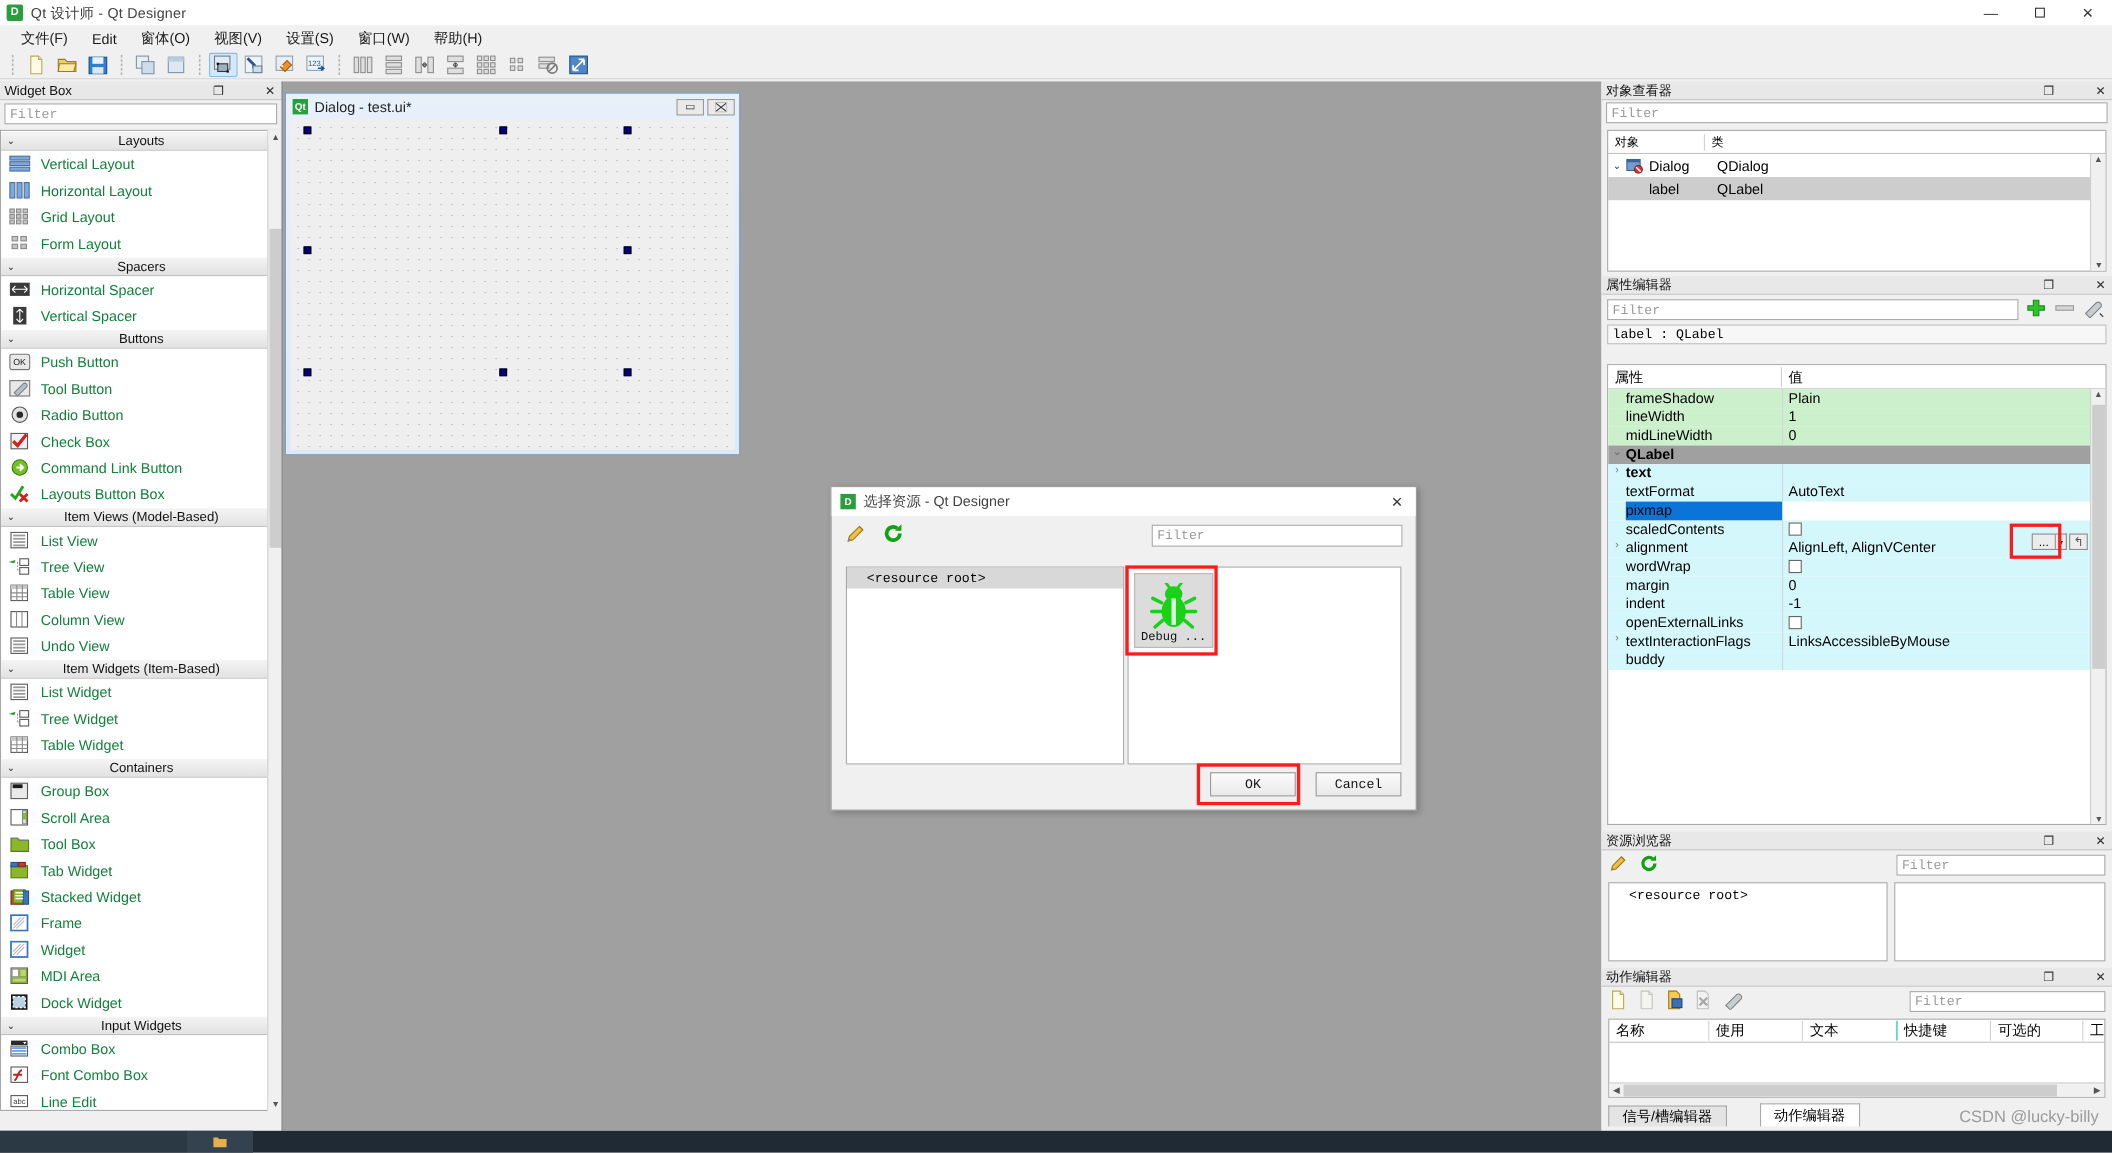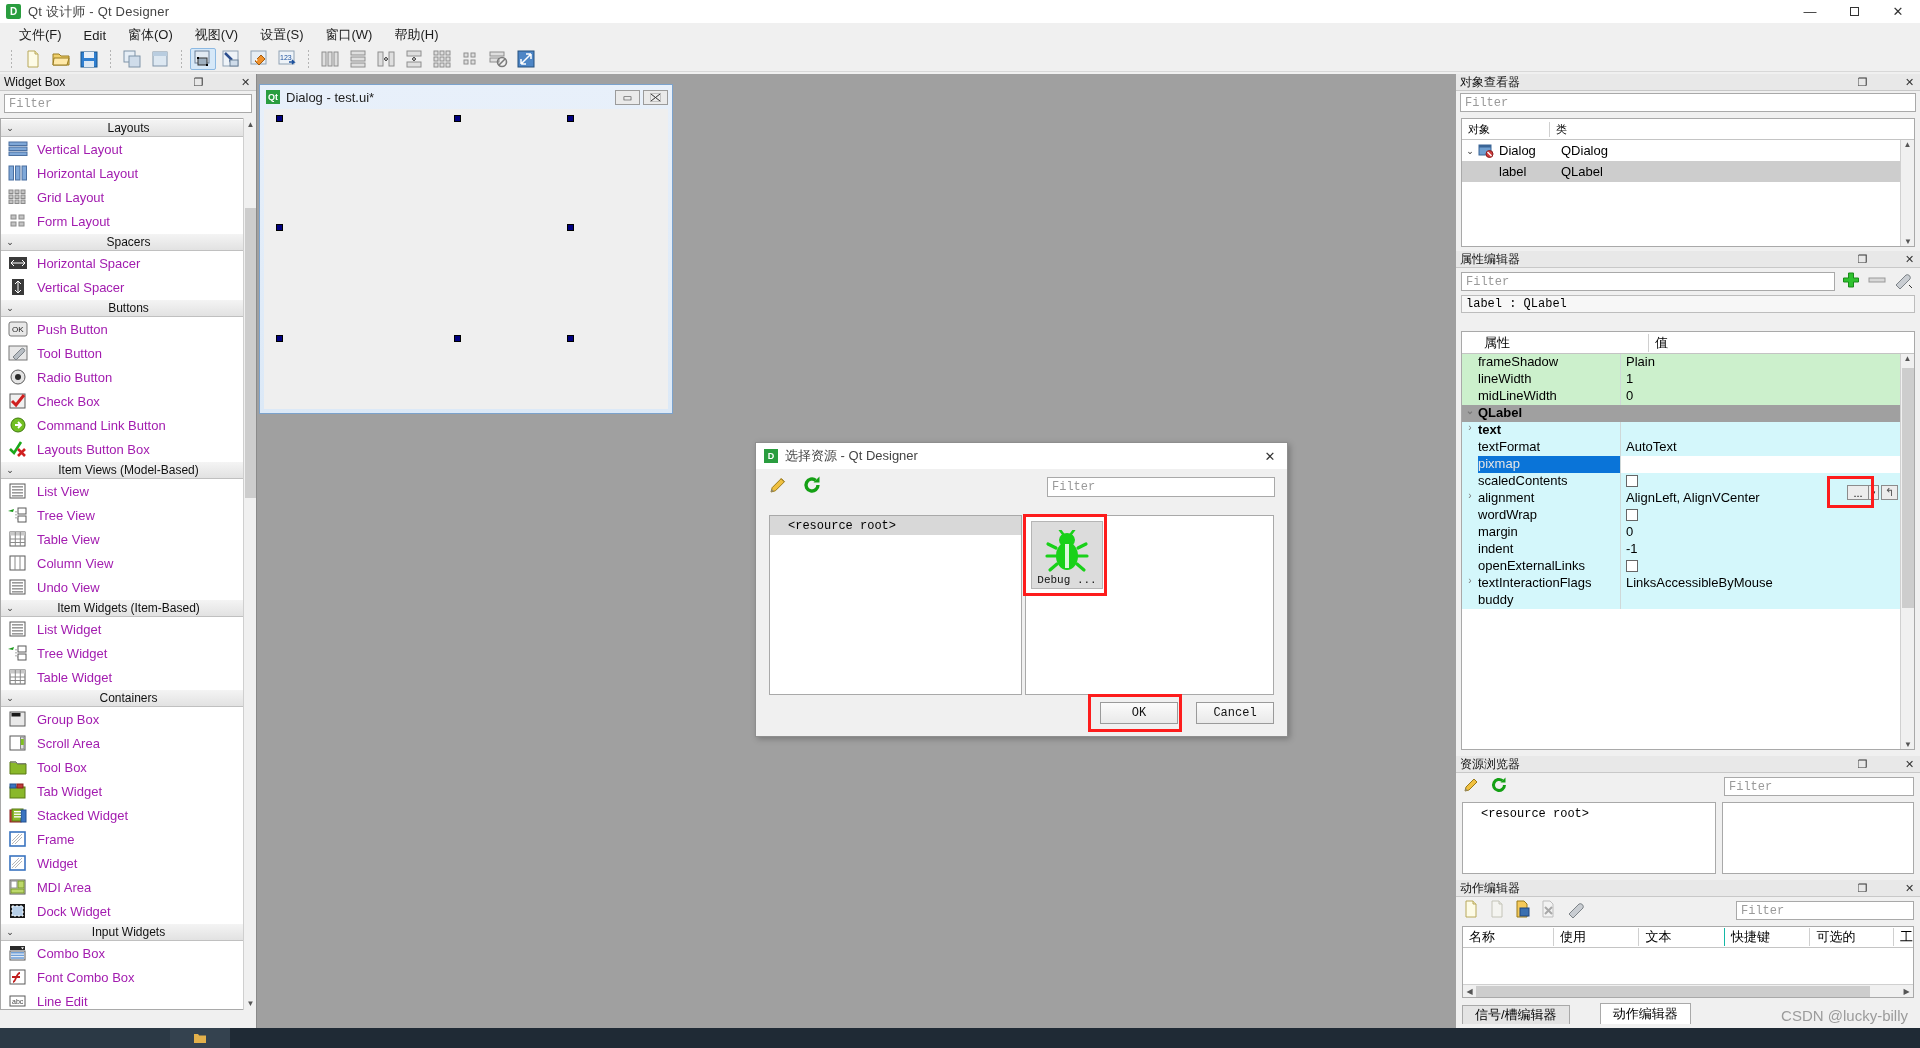--- a/index.html
+++ b/index.html
@@ -62,21 +62,21 @@
   .wlist { position:absolute; top: 44px; left: 0; width: 256px; bottom: 18px;
            background:#fff; border:1px solid #a9a9a9; border-right: none;
            overflow: hidden; }
   .wgroup { height: 18px; display:flex; align-items:center;
             background: linear-gradient(#f4f4f4,#e2e2e2);
             border-top:1px solid #fff; border-bottom:1px solid #c0c0c0;
             font-size: 12px; color:#111; position: relative; }
   .wgroup .chev { width: 18px; text-align:center; font-size: 9px; color:#333; }
   .wgroup .glabel { flex:1; text-align:center; padding-right: 18px; }
   .witem { height: 24px; display:flex; align-items:center; padding-left: 6px;
-           font-size: 13px; color:#a21caf; }
+           font-size: 13px; color:#15803d; }
   .witem .ic { width: 22px; height: 18px; margin-right: 8px; flex:none;
                display:flex; align-items:center; justify-content:center; }
   .wscroll { position:absolute; right: 0px; top: 44px; width: 13px; bottom: 18px;
              background:#f0f0f0; border-left:1px solid #cfcfcf; }
   .wscroll .thumb { position:absolute; top: 90px; left:1px; width: 11px; height: 290px;
                     background:#cdcdcd; }
   .wscroll .arrow { position:absolute; left:0; width:13px; height:13px;
                     display:flex; align-items:center; justify-content:center;
                     font-size: 8px; color:#555; background:#f0f0f0;}
 
@@ -804,21 +804,21 @@
                 <path d="M16 14l3 3" stroke="#333"></path>
               </svg>
           </div>
         </div>
         <div style="margin:0 5px; height:18px; border:1px solid #bdbdbd; background:#f7f7f7;
                     display:flex; align-items:center; padding-left:4px;
                     font-family:'Liberation Mono', monospace; font-size:12px;">label : QLabel</div>
 
         <div class="inner-box" style="position:absolute; left:5px; right:5px; top:80px; bottom:6px; overflow:hidden;">
           <div style="display:flex; border-bottom:1px solid #c4c4c4; height:22px; align-items:center; font-size:13px; background:#fff;">
-            <div style="width:187px; padding-left:22px; border-right:1px solid #d0d0d0;">属性</div>
+            <div style="width:158px; padding-left:6px; border-right:1px solid #d0d0d0;">属性</div>
             <div style="flex:1; padding-left:6px;">值</div>
           </div>
           <div id="prop-rows" style="position:absolute; left:0; right:14px; top:22px; bottom:0;">
               <div class="prop-row pg-green">
                 <span class="exp"></span>
                 <span class="pn">frameShadow</span>
                 <span class="pv">Plain</span>
               </div>
               <div class="prop-row pg-green">
                 <span class="exp"></span>
@@ -840,21 +840,21 @@
                 <span class="pn" style="font-weight: bold;">text</span>
                 <span class="pv"></span>
               </div>
               <div class="prop-row pg-cyan">
                 <span class="exp"></span>
                 <span class="pn">textFormat</span>
                 <span class="pv">AutoText</span>
               </div>
               <div class="prop-row pg-cyan">
                 <span class="exp"></span>
-                <span class="pn" style="background: rgb(10, 116, 216); color: #e5e5e5; padding-left: 0px; width: 142px;">pixmap</span>
+                <span class="pn" style="background: rgb(10, 116, 216); color: #000000; padding-left: 0px; width: 142px;">pixmap</span>
                 <span class="pv" style="background: rgb(255, 255, 255);"></span>
               </div>
               <div class="prop-row pg-cyan">
                 <span class="exp"></span>
                 <span class="pn">scaledContents</span>
                 <span class="pv"><span class="chk"></span></span>
               </div>
               <div class="prop-row pg-cyan">
                 <span class="exp">›</span>
                 <span class="pn">alignment</span>

